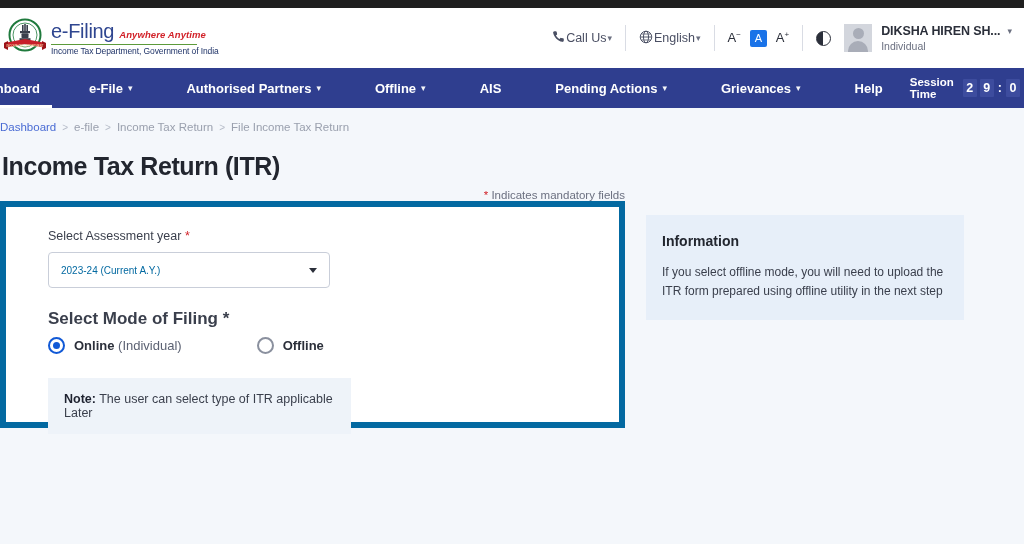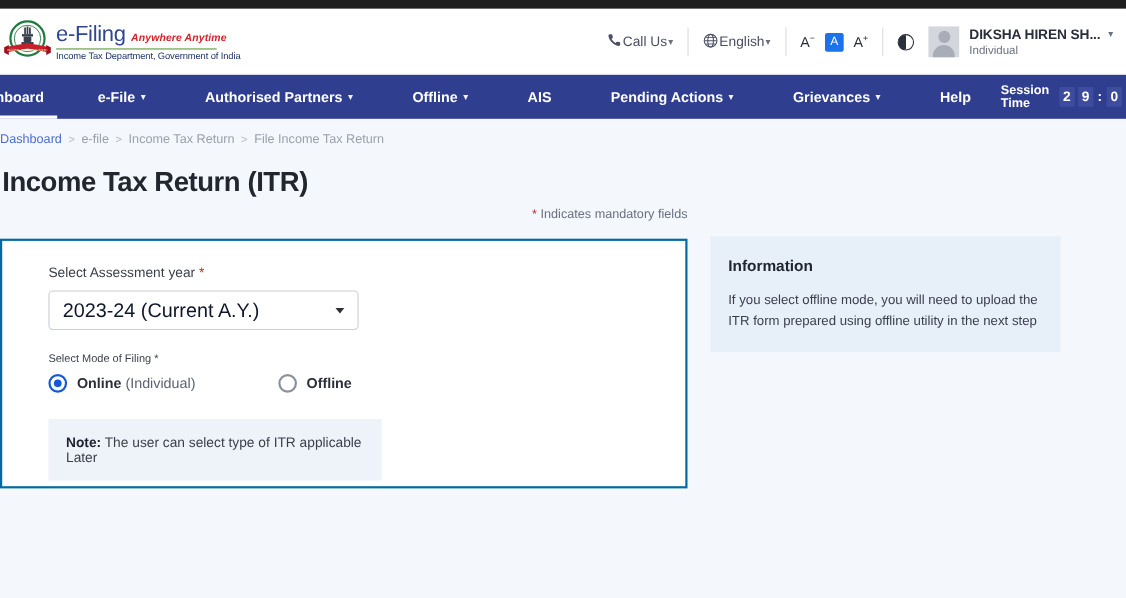--- a/index.html
+++ b/index.html
@@ -126,39 +126,39 @@
   .mandatory {
     font-size: 11.5px; color: #6b7080; text-align: right;
     width: 603px; margin-top: 8px; padding-right: 0;
   }
   .mandatory .star { color: #d2232a; }
 
   
   .main { position: relative; }
   .card {
     position: absolute; left: -22px; top: 0; width: 625px; height: 227px;
-    background: #ffffff; border: 2px solid #0369a1; margin-top: 16px;
+    background: #ffffff; border: 6px solid #0369a1;
   }
   .card-inner { padding: 22px 0 0 42px; }
   .field-label {
     font-size: 12.5px; color: #3a3f4c; margin-bottom: 9px;
   }
   .field-label .star { color: #d2232a; }
   .select-box {
     width: 282px; height: 36px; border: 1px solid #c9ced9;
     border-radius: 4px; background: #fff;
     display: flex; align-items: center; justify-content: space-between;
     padding: 0 12px; cursor: pointer;
   }
-  .select-value { font-size: 18px; color: #0f172a; }
+  .select-value { font-size: 10px; color: #0369a1; }
   .select-arrow {
     width: 0; height: 0; border-left: 4.5px solid transparent;
     border-right: 4.5px solid transparent; border-top: 5.5px solid #2b2f3a;
   }
-  .mode-label { font-size: 10px; color: #3a3f4c; margin: 21px 0 0 0; }
+  .mode-label { font-size: 17px; color: #3a3f4c; margin: 21px 0 0 0; font-weight: bold; }
   .radio-row { display: flex; align-items: center; margin-top: 8px; }
   .radio-opt { display: flex; align-items: center; cursor: pointer; }
   .radio-opt.second { margin-left: 75px; }
   .radio {
     width: 17px; height: 17px; border-radius: 50%;
     border: 2px solid #8a909e; background: #fff; position: relative;
     flex: 0 0 17px;
   }
   .radio.checked { border-color: #1159d6; }
   .radio.checked::after {

